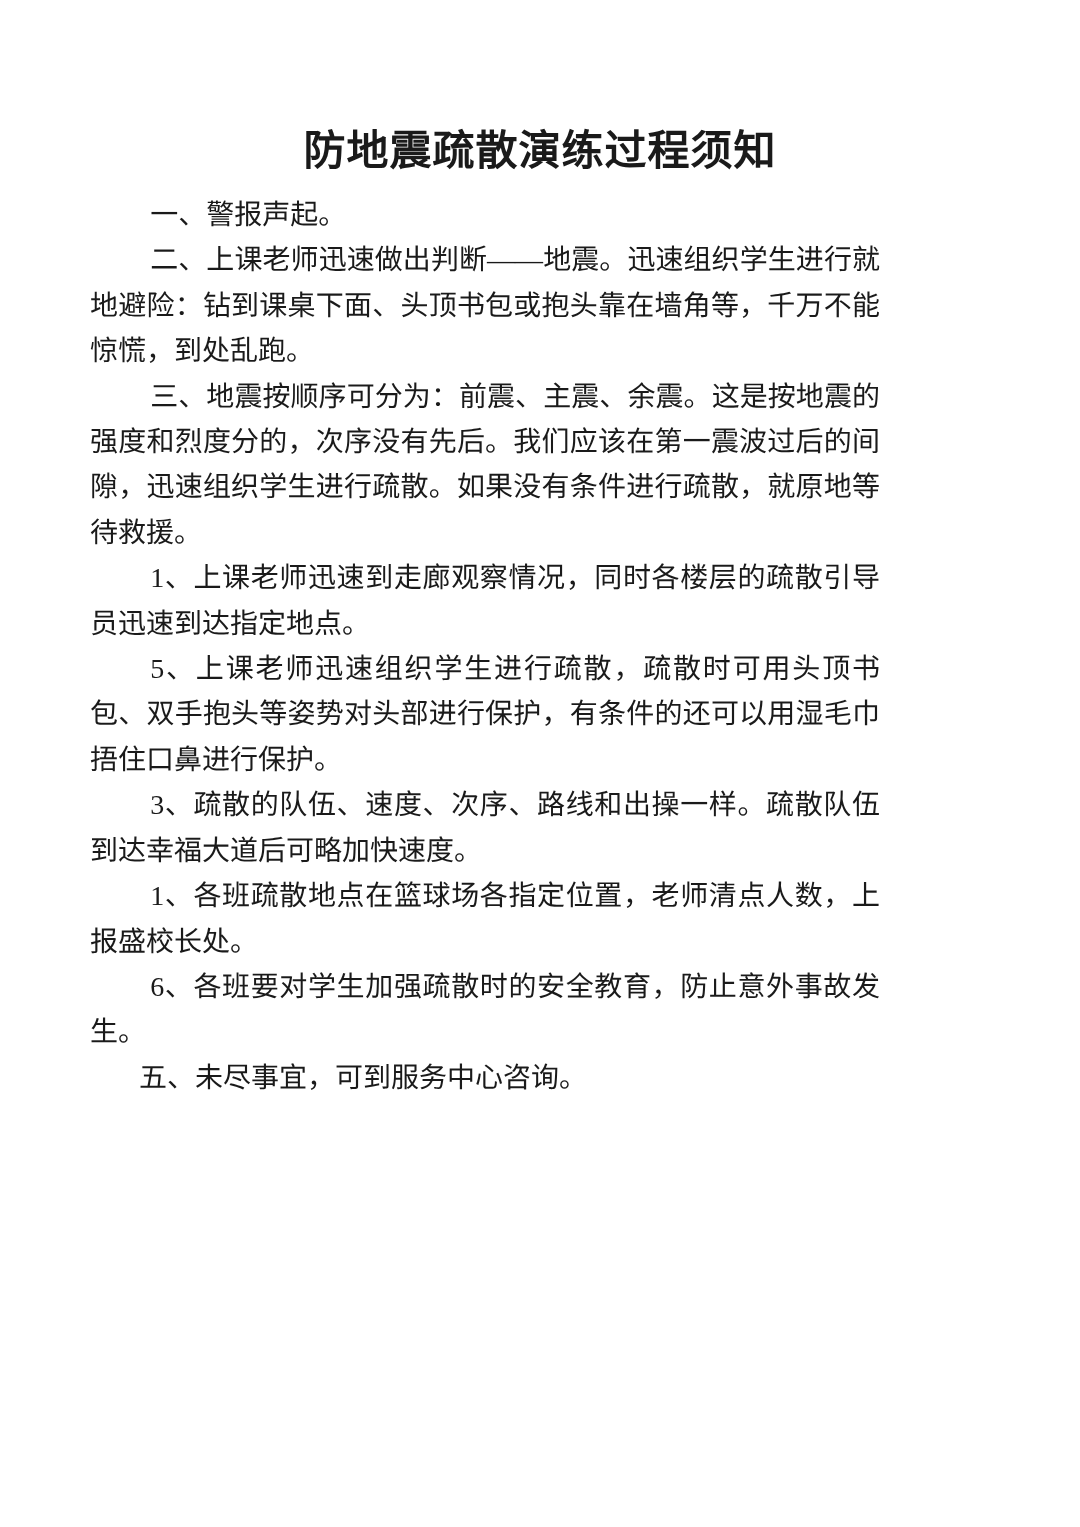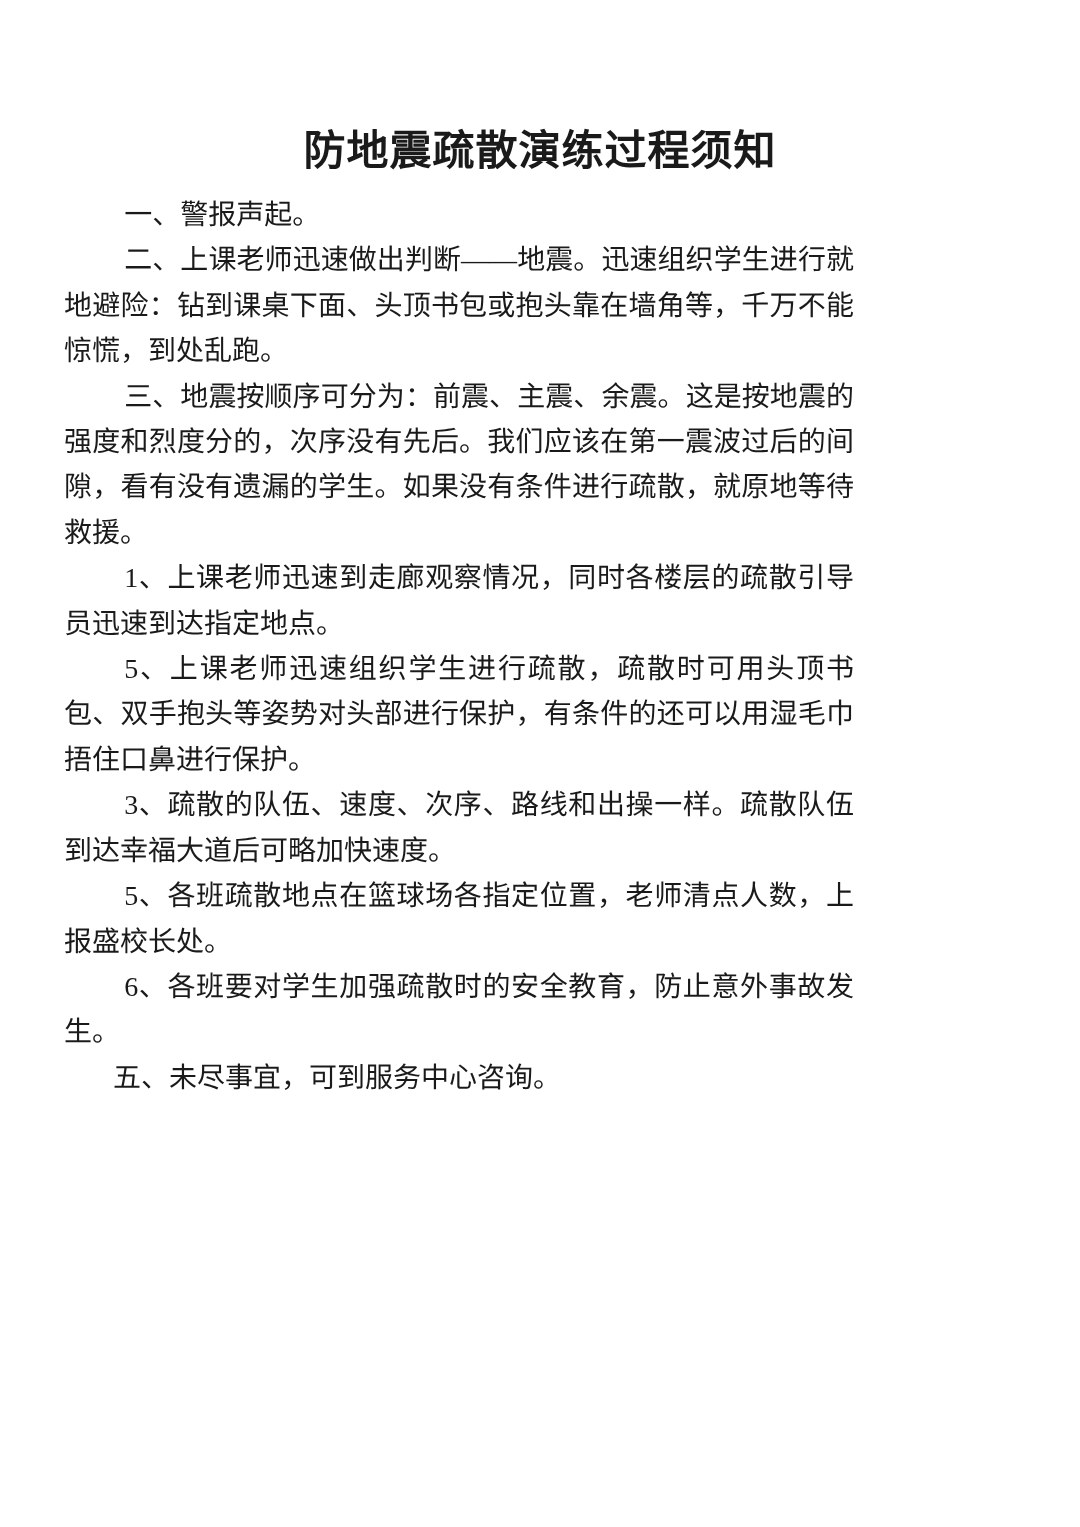--- a/index.html
+++ b/index.html
@@ -26,21 +26,21 @@
     padding-top: 122px;
     text-align: center;
     font-size: 42px;
     line-height: 58px;
     font-weight: bold;
     letter-spacing: 1px;
     color: var(--ink);
   }
   .content {
     width: 790px;
-    margin: 12px 144px 0 64px;
+    margin: 12px 144px 0 90px;
     font-size: 28px;
     line-height: 45.4px;
     text-align: justify;
     text-justify: inter-ideograph;
     color: var(--ink);
   }
   p.para {
     margin: 0;
     padding: 0;
     text-indent: 2.15em;
@@ -51,21 +51,21 @@
 </style>
 </head>
 <body>
 
 <div class="page">
   <h1 class="doc-title">防地震疏散演练过程须知</h1>
 
   <div class="content">
     <p class="para">一、警报声起。</p>
     <p class="para">二、上课老师迅速做出判断——地震。迅速组织学生进行就地避险：钻到课桌下面、头顶书包或抱头靠在墙角等，千万不能惊慌，到处乱跑。</p>
-    <p class="para">三、地震按顺序可分为：前震、主震、余震。这是按地震的强度和烈度分的，次序没有先后。我们应该在第一震波过后的间隙，看有没有遗漏的学生。如果没有条件进行疏散，就原地等待救援。</p>
+    <p class="para">三、地震按顺序可分为：前震、主震、余震。这是按地震的强度和烈度分的，次序没有先后。我们应该在第一震波过后的间隙，迅速组织学生进行疏散。如果没有条件进行疏散，就原地等待救援。</p>
     <p class="para">1、上课老师迅速到走廊观察情况，同时各楼层的疏散引导员迅速到达指定地点。</p>
     <p class="para">5、上课老师迅速组织学生进行疏散，疏散时可用头顶书包、双手抱头等姿势对头部进行保护，有条件的还可以用湿毛巾捂住口鼻进行保护。</p>
     <p class="para">3、疏散的队伍、速度、次序、路线和出操一样。疏散队伍到达幸福大道后可略加快速度。</p>
-    <p class="para">5、各班疏散地点在篮球场各指定位置，老师清点人数，上报盛校长处。</p>
+    <p class="para">1、各班疏散地点在篮球场各指定位置，老师清点人数，上报盛校长处。</p>
     <p class="para">6、各班要对学生加强疏散时的安全教育，防止意外事故发生。</p>
     <p class="para small-indent">五、未尽事宜，可到服务中心咨询。</p>
   </div>
 </div>
 
 </body></html>

